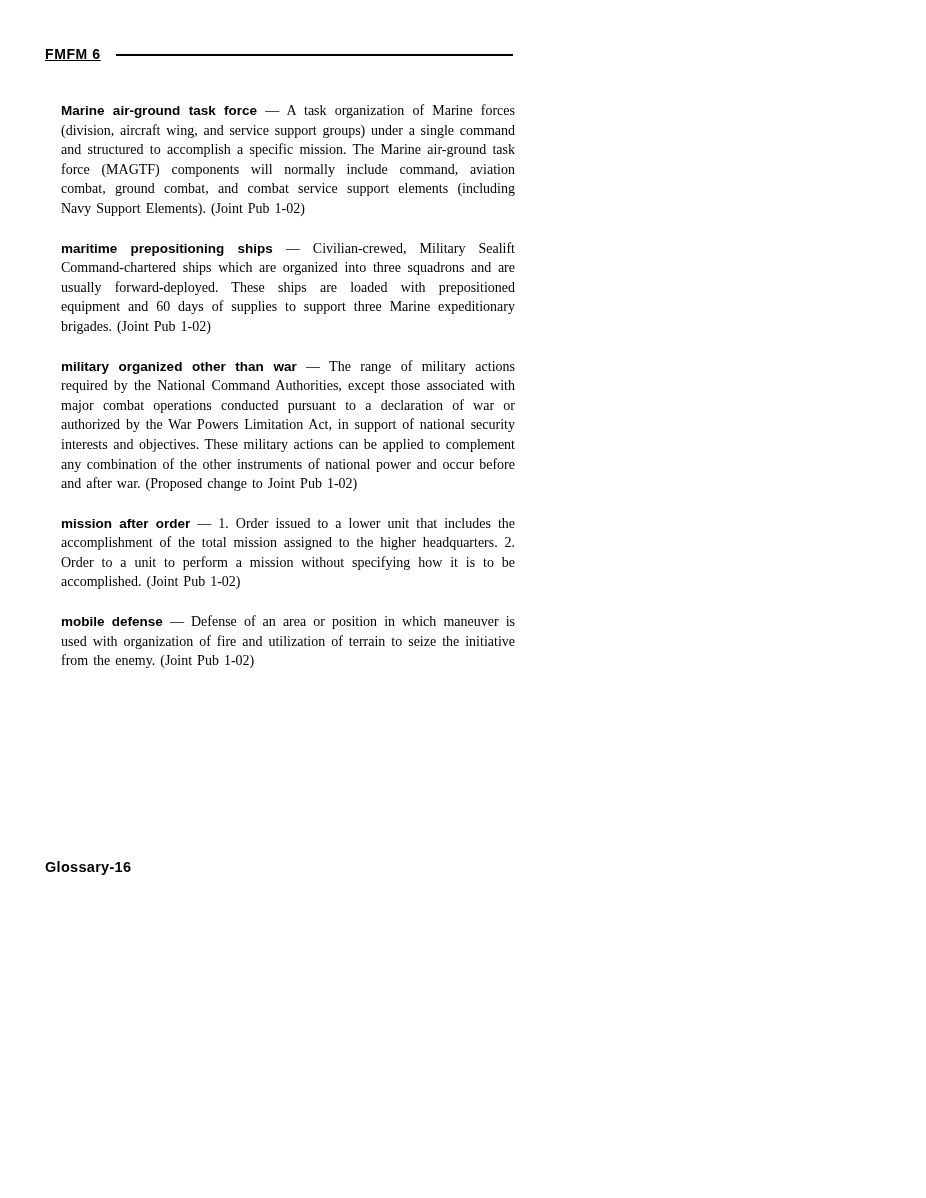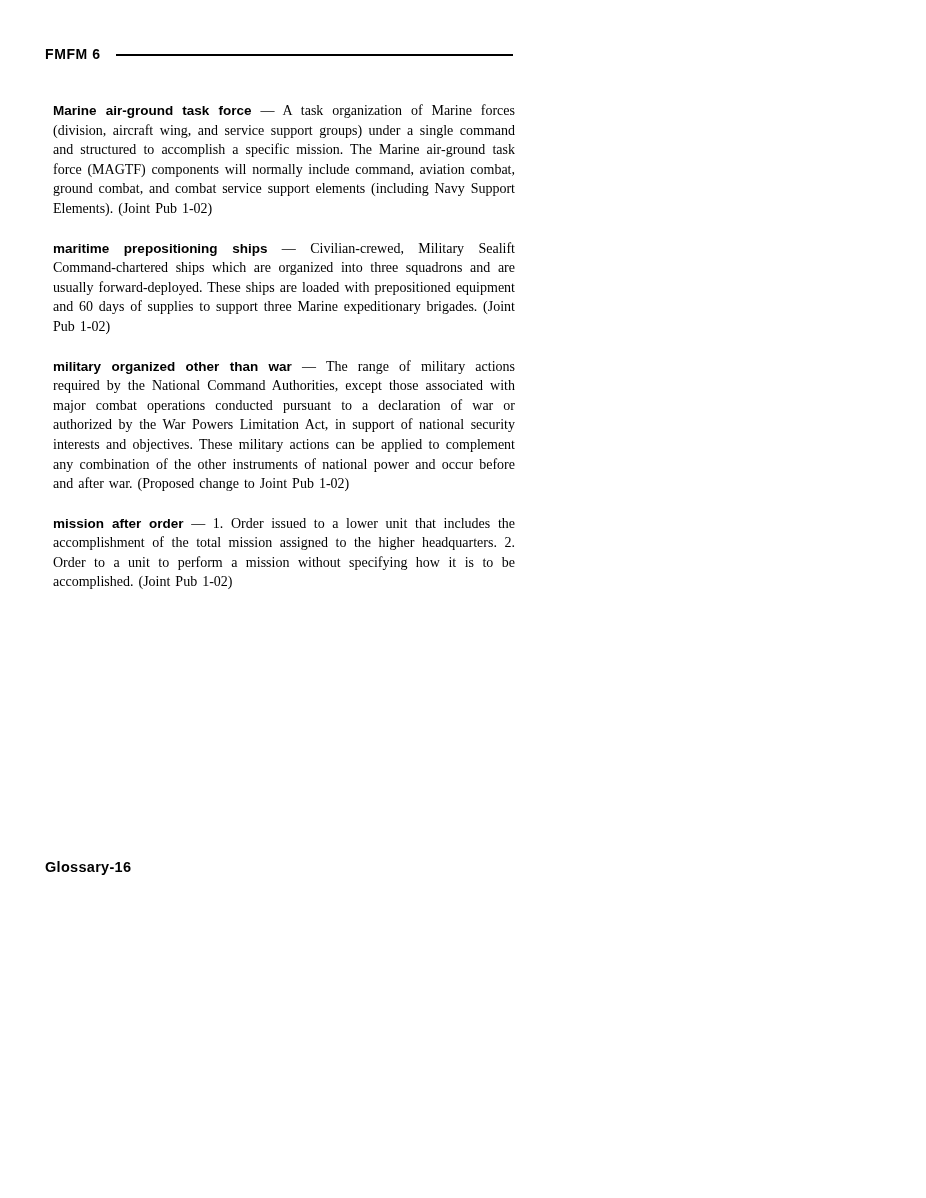--- a/index.html
+++ b/index.html
@@ -21,20 +21,21 @@
     overflow: hidden;
   }
   .page-header {
     position: absolute;
     top: 47px;
     left: 45px;
     width: 468px;
     display: flex;
     align-items: center;
     gap: 15px;
+    text-decoration: underline;
   }
   .doc-id {
     font-family: "Liberation Sans", sans-serif;
     font-weight: bold;
     font-size: 14px;
     letter-spacing: 0.6px;
     white-space: nowrap;
     line-height: 1;
   }
   .header-rule {
@@ -43,21 +44,21 @@
     background: #000000;
     margin-top: 1px;
   }
   .content-column {
     position: absolute;
     top: 101px;
     left: 45px;
     width: 470px;
   }
   .entry {
-    margin: 0 0 20px 8px;
+    margin: 0 0 20px 16px;
     text-align: justify;
     font-size: 14px;
     line-height: 19.6px;
     word-spacing: 1.5px;
   }
   .term {
     font-family: "Liberation Sans", sans-serif;
     font-weight: bold;
     font-size: 13.5px;
   }
@@ -96,19 +97,23 @@
     <p class="entry">
       <span class="term">military organized other than war</span>
       <span class="def">— The range of military actions required by the National Command Authorities, except those associated with major combat operations conducted pursuant to a declaration of war or authorized by the War Powers Limitation Act, in support of national security interests and objectives. These military actions can be applied to complement any combination of the other instruments of national power and occur before and after war. (Proposed change to Joint Pub 1-02)</span>
     </p>
 
     <p class="entry">
       <span class="term">mission after order</span>
       <span class="def">— 1. Order issued to a lower unit that includes the accomplishment of the total mission assigned to the higher headquarters. 2. Order to a unit to perform a mission without specifying how it is to be accomplished. (Joint Pub 1-02)</span>
     </p>
 
+    <p class="entry">
+      <span class="term">mobile defense</span>
+      <span class="def">— Defense of an area or position in which maneuver is used with organization of fire and utilization of terrain to seize the initiative from the enemy. (Joint Pub 1-02)</span>
+    </p>
 
 
   </div>
 
   <div class="page-footer">Glossary-16</div>
 
 </div>
 
 </body></html>

